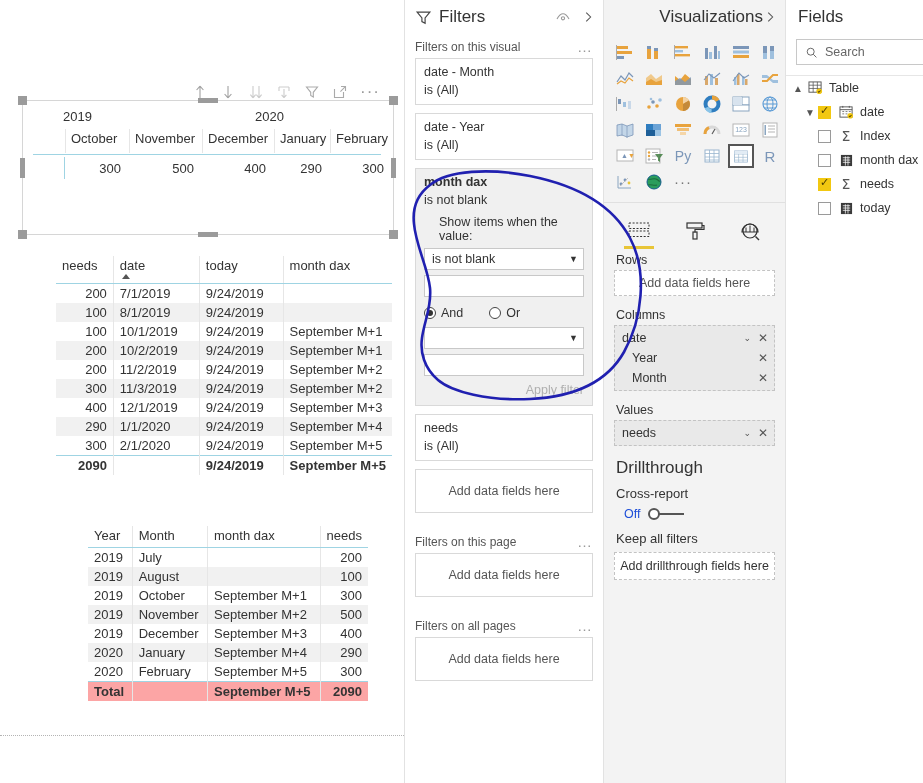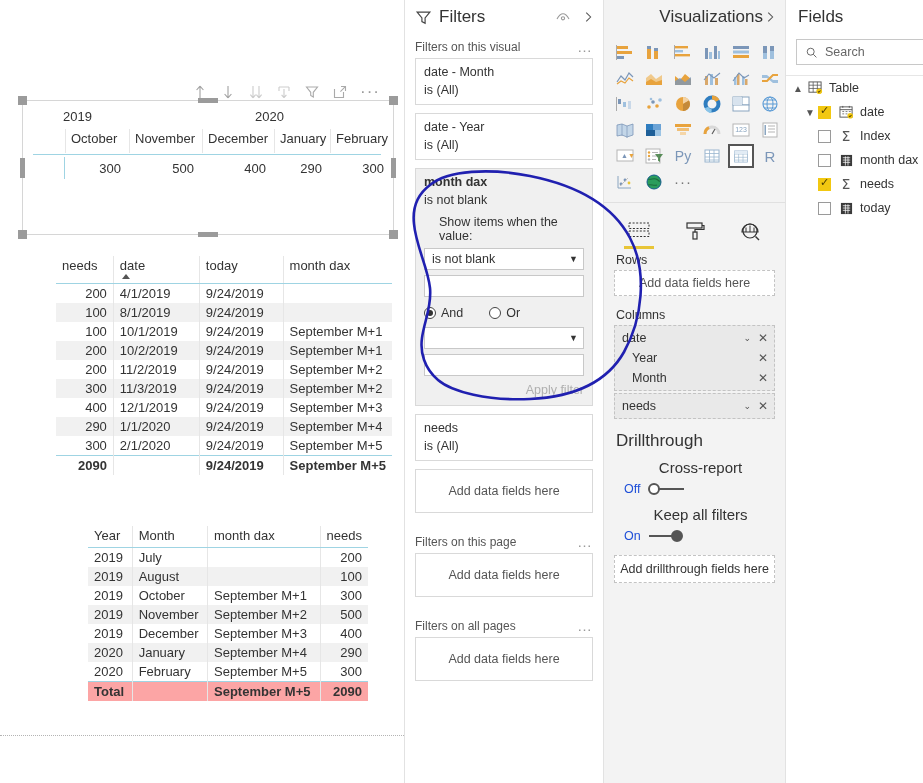--- a/index.html
+++ b/index.html
@@ -104,21 +104,21 @@
   .wellhdr{font-size:12.5px;color:#333;padding:4px 0 3px 12px;}
   .well{margin:0 10px 2px 10px;border:1px dashed #c3c3c3;background:#fff;min-height:26px;
         display:flex;align-items:center;justify-content:center;font-size:12.5px;color:#555;box-sizing:border-box;}
   .well.filled{background:#e9e9e9;border:1px dashed #c3c3c3;display:block;padding:2px 0;}
   .chip{display:flex;align-items:center;font-size:12.5px;color:#333;height:20px;padding:0 6px 0 7px;}
   .chip .sp{flex:1;}
   .chip .cv{font-size:9px;color:#555;margin-right:7px;}
   .chip .cx{font-size:12px;color:#555;}
   .chip.sub{padding-left:17px;}
   #drillthrough-title{font-size:17px;color:#333;padding:10px 0 6px 12px;}
-  .dt-lab{font-size:15px;color:#333;padding:2px 0 2px 12px;text-align:center;}
+  .dt-lab{font-size:13px;color:#333;padding:2px 0 2px 12px;}
   .toggle-row{display:flex;align-items:center;padding:4px 0 8px 20px;font-size:12.5px;color:#1d4ed8;}
   .tg{margin-left:8px;width:36px;height:14px;position:relative;display:block;}
   .tg .track{position:absolute;left:9px;top:6px;width:27px;height:2px;background:#555;}
   .tg .knob{position:absolute;top:1px;width:12px;height:12px;border-radius:50%;box-sizing:border-box;}
   .tg.off .knob{left:0;border:2px solid #555;background:#fff;}
   .tg.on .track{left:0;width:27px;}
   .tg.on .knob{left:22px;background:#555;border:2px solid #555;}
   #dt-well{margin:4px 10px 0 10px;border:1px dashed #c3c3c3;background:#fff;height:28px;
         display:flex;align-items:center;justify-content:center;font-size:12.5px;color:#333;box-sizing:border-box;}
 
@@ -215,21 +215,21 @@
             <span>date</span>
             <span class="sortcaret"></span>
           </th>
           <th style="width:75px;">today</th>
           <th>month dax</th>
         </tr>
           </thead>
         <tbody>
           <tr>
               <td class="num">200</td>
-              <td>4/1/2019</td>
+              <td>7/1/2019</td>
               <td>9/24/2019</td>
               <td></td>
             </tr>
           <tr class="alt">
               <td class="num">100</td>
               <td>8/1/2019</td>
               <td>9/24/2019</td>
               <td></td>
             </tr>
           <tr>
@@ -719,46 +719,40 @@
           <span class="sp"></span>
         <span class="cx">✕</span>
       </div>
       <div class="chip sub">
         <span>Month</span>
           <span class="sp"></span>
         <span class="cx">✕</span>
       </div>
     </div>
 
+    <div class="wellhdr" style="padding-top:10px;">Values</div>
     <div class="well filled">
       <div class="chip">
         <span>needs</span>
           <span class="sp"></span>
         <span class="cv">⌄</span>
         <span class="cx">✕</span>
       </div>
     </div>
 
     <div id="drillthrough-title">Drillthrough</div>
     <div class="dt-lab">Cross-report</div>
     <div class="toggle-row">
       <span>Off</span>
       <span class="tg off">
           <span class="track"></span>
           <span class="knob"></span>
         </span>
     </div>
     <div class="dt-lab">Keep all filters</div>
-    <div class="toggle-row">
-      <span>On</span>
-      <span class="tg on">
-          <span class="track"></span>
-          <span class="knob"></span>
-        </span>
-    </div>
     <div id="dt-well">Add drillthrough fields here</div>
   </div>
 
   <div id="fields-pane">
     <div id="fields-header">
       <span class="ttl">Fields</span>
     </div>
     <div id="field-search">
       <svg width="13" height="13" viewBox="0 0 16 16">
           <circle cx="7" cy="7" r="4.3" fill="none" stroke="#666" stroke-width="1.2"></circle>

